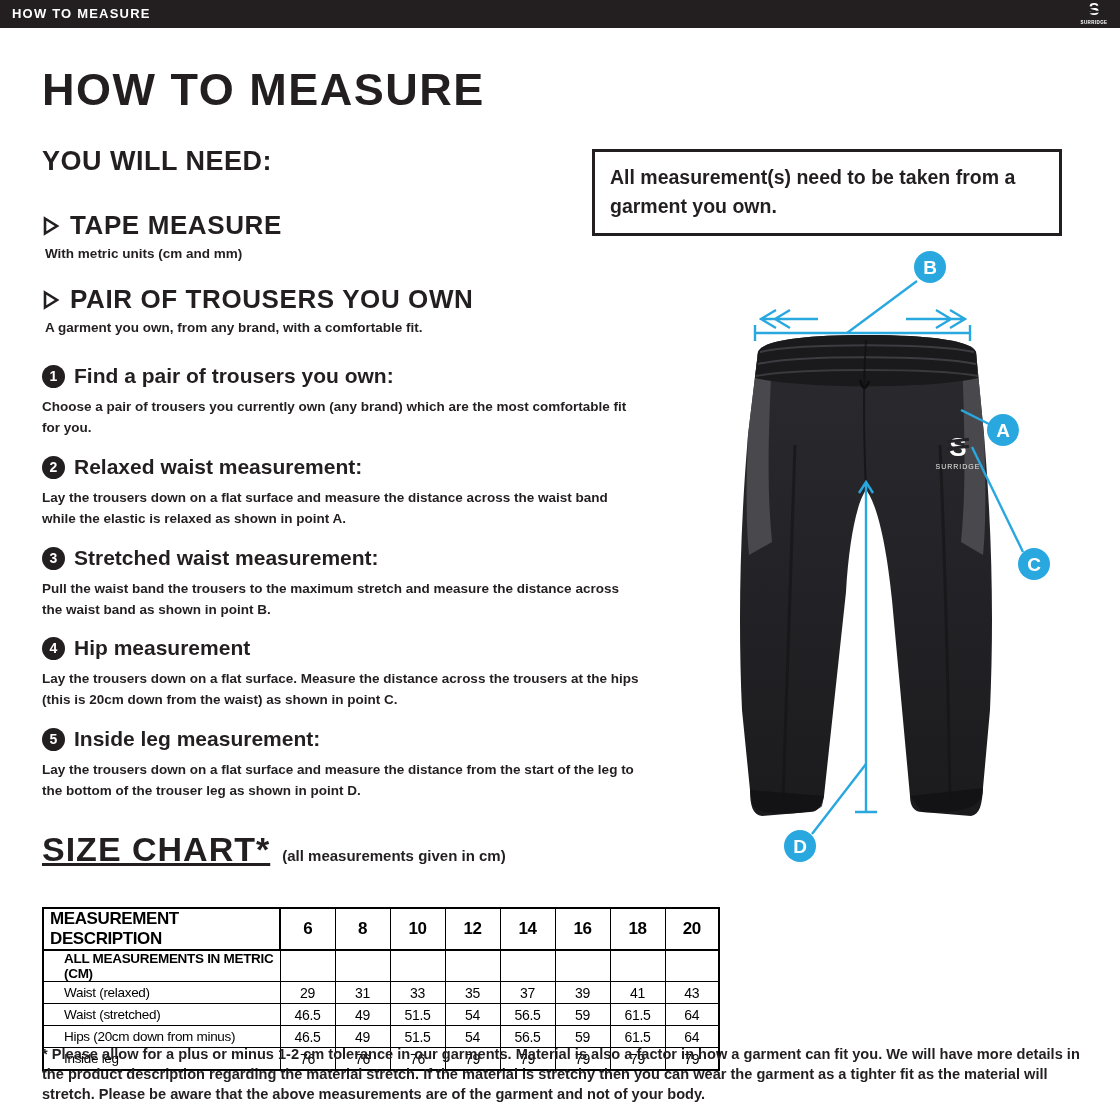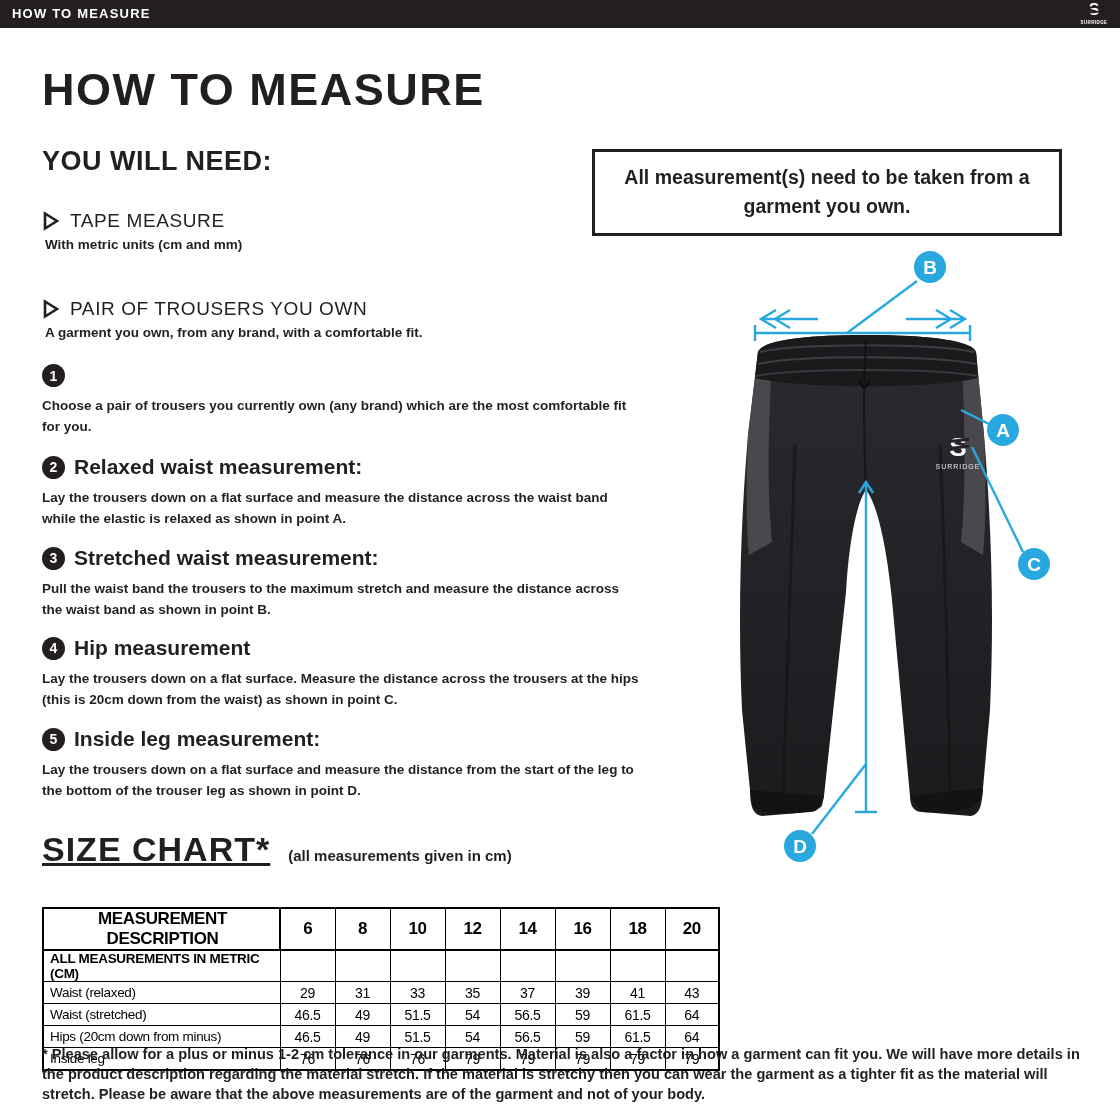--- a/index.html
+++ b/index.html
@@ -16,52 +16,52 @@
   .topbar-logo .slit.s1{top:4px;} .topbar-logo .slit.s2{top:9px;}
   .topbar-logo .logo-word{display:block;color:#fff;font-size:4.5px;font-weight:bold;letter-spacing:.4px;margin-top:1px;}
 
   
   .main-title{position:absolute;left:42px;top:64px;font-size:45px;font-weight:bold;letter-spacing:1.5px;}
   .ywn-heading{position:absolute;left:42px;top:146px;font-size:27px;font-weight:bold;letter-spacing:.5px;}
 
   
   .need-item{position:absolute;left:42px;width:600px;}
   .need-item .row{display:flex;align-items:center;gap:10px;}
-  .need-title{font-size:19px;font-weight:normal;letter-spacing:.6px;}
+  .need-title{font-size:26px;font-weight:bold;letter-spacing:.6px;}
   .need-sub{font-size:13.5px;font-weight:bold;margin-top:5px;margin-left:3px;}
   .tri-icon svg{display:block;}
 
   
   .step{position:absolute;left:42px;width:610px;}
   .step .head{display:flex;align-items:center;gap:9px;}
   .step-num{width:23px;height:23px;border-radius:50%;background:#231f20;color:#fff;font-size:14px;
             font-weight:bold;display:flex;align-items:center;justify-content:center;flex:0 0 23px;}
   .step-title{font-size:21px;font-weight:bold;}
   .step-body{font-size:13.5px;font-weight:bold;line-height:1.55;margin-top:9px;width:600px;}
 
   
   .note-box{position:absolute;left:592px;top:149px;width:470px;box-sizing:border-box;
-            border:3px solid #231f20;padding:11px 15px;font-size:19.5px;font-weight:bold;line-height:1.5;text-align:center;}
+            border:3px solid #231f20;padding:11px 15px;font-size:19.5px;font-weight:bold;line-height:1.5;}
 
   
   .diagram{position:absolute;left:700px;top:240px;width:420px;height:650px;}
 
   
   .sc-head{position:absolute;left:42px;top:830px;}
   .sc-title{font-size:34px;font-weight:bold;letter-spacing:1px;text-decoration:underline;}
-  .sc-sub{font-size:15px;font-weight:bold;margin-left:18px;}
+  .sc-sub{font-size:15px;font-weight:bold;margin-left:12px;}
   table.size-chart{position:absolute;left:42px;top:907px;width:676px;border-collapse:collapse;
                    table-layout:fixed;border:2px solid #000;}
   table.size-chart th,table.size-chart td{border:1px solid #000;padding:0 4px;color:#000;}
   table.size-chart thead th{border-bottom:2px solid #000;height:29px;font-size:17px;font-weight:bold;
                             letter-spacing:-.4px;text-align:center;}
-  table.size-chart thead th.desc{text-align:center;padding-left:6px;border-right:2px solid #000;}
+  table.size-chart thead th.desc{text-align:left;padding-left:6px;border-right:2px solid #000;}
   tr.metric-row td{height:20px;font-size:12px;font-weight:bold;letter-spacing:-.3px;}
   table.size-chart td{height:21px;font-size:14px;text-align:center;letter-spacing:-.3px;}
-  table.size-chart td.label{text-align:left;padding-left:6px;font-size:13.5px;margin-left:12px;}
+  table.size-chart td.label{text-align:left;padding-left:20px;font-size:13.5px;margin-left:12px;}
 
   .footnote{position:absolute;left:42px;top:1044px;width:1042px;font-size:14.6px;font-weight:bold;line-height:1.38;}
 </style>
 </head>
 <body>
 
 <div id="canvas">
 
   <div class="topbar">
     <div class="topbar-title">HOW TO MEASURE</div>
@@ -81,37 +81,38 @@
       <span class="tri-icon">
         <svg width="18" height="20" viewBox="0 0 18 20">
             <polygon points="3,2.5 15,10 3,17.5" fill="#fff" stroke="#231f20" stroke-width="2.6" stroke-linejoin="miter"></polygon>
           </svg>
       </span>
       <span class="need-title">TAPE MEASURE</span>
     </div>
     <div class="need-sub">With metric units (cm and mm)</div>
   </div>
 
-  <div class="need-item" style="top:298px;">
+  <div class="need-item" style="top:284px;">
     <div class="row">
       <span class="tri-icon">
         <svg width="18" height="20" viewBox="0 0 18 20">
             <polygon points="3,2.5 15,10 3,17.5" fill="#fff" stroke="#231f20" stroke-width="2.6" stroke-linejoin="miter"></polygon>
           </svg>
       </span>
       <span class="need-title">PAIR OF TROUSERS YOU OWN</span>
     </div>
     <div class="need-sub">A garment you own, from any brand, with a comfortable fit.</div>
   </div>
 
   <div class="note-box">All measurement(s) need to be taken from a garment you own.</div>
 
   <div class="step" style="top:364px;">
     <div class="head">
       <span class="step-num">1</span>
+      <span class="step-title">Find a pair of trousers you own:</span>
     </div>
     <div class="step-body">Choose a pair of trousers you currently own (any brand) which are the most comfortable fit for you.</div>
   </div>
   <div class="step" style="top:455px;">
     <div class="head">
       <span class="step-num">2</span>
       <span class="step-title">Relaxed waist measurement:</span>
     </div>
     <div class="step-body">Lay the trousers down on a flat surface and measure the distance across the waist band while the elastic is relaxed as shown in point A.</div>
   </div>

